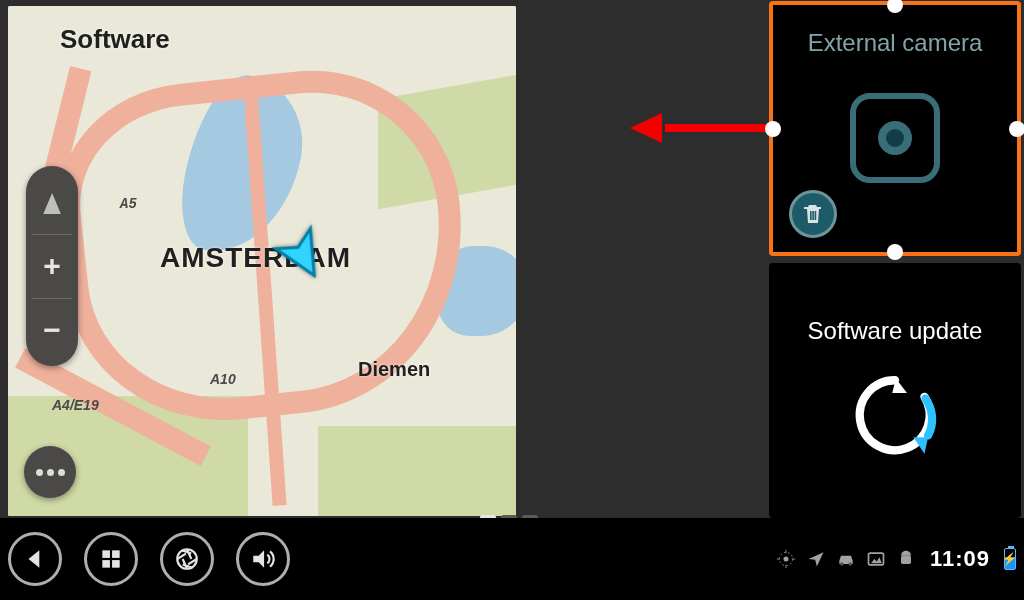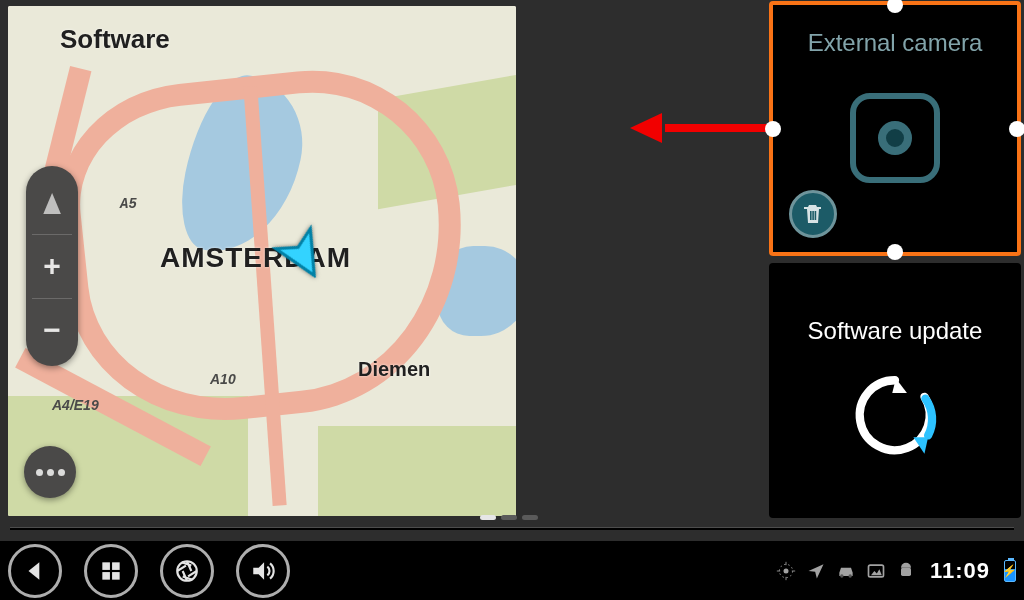--- a/index.html
+++ b/index.html
@@ -90,21 +90,21 @@
   .handle { position:absolute; width:16px; height:16px; background:#fff; border-radius:50%; }
 
   .widget.update {
     top:263px; background:#000;
   }
   .widget.update .title { position:absolute; left:0; right:0; top:22px; text-align:center; color:#fff; font-size:24px;margin-top:32px; }
   .spinner { position:absolute; left:50%; top:56%; transform:translate(-50%,-40%); width:92px; height:92px; }
 
   
   .navbar {
-    position:absolute; left:0; right:0; bottom:0; height:59px; background:#000;
+    position:absolute; left:0; right:0; bottom:0; height:82px; background:#000;
     display:flex; align-items:center; padding:0 8px;
   }
   .circle-btn {
     width:54px; height:54px; border:3px solid #aeaeae; border-radius:50%;
     display:flex; align-items:center; justify-content:center; margin-right:22px;
     cursor:pointer; background:#000;
   }
   .circle-btn svg { width:26px; height:26px; }
   .spacer { flex:1; }
   .status { display:flex; align-items:center; gap:10px; color:#b9b9b9; }

